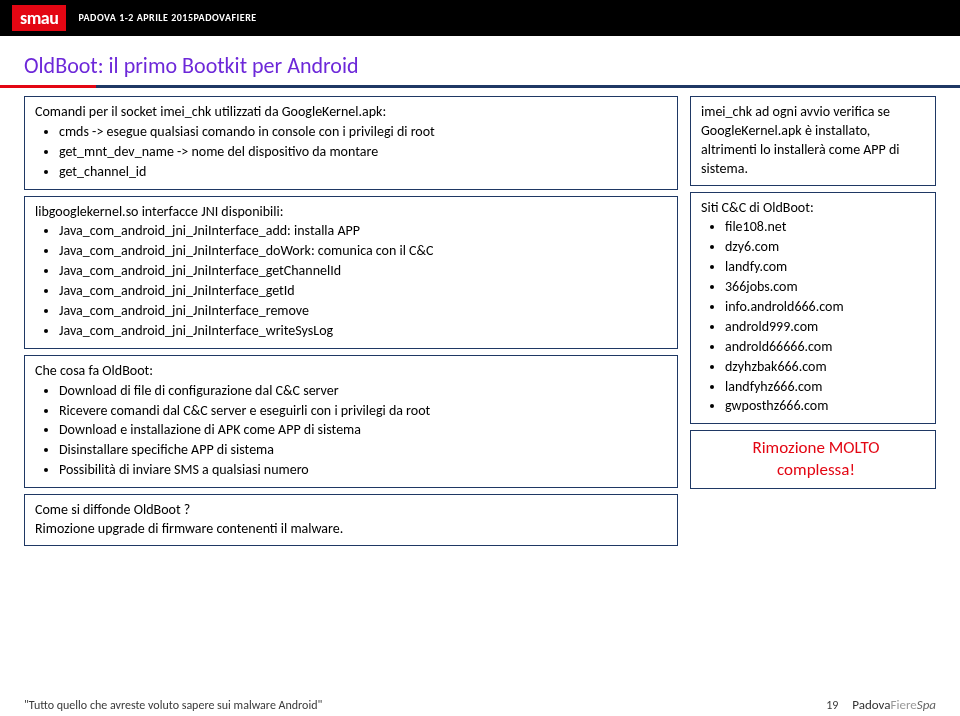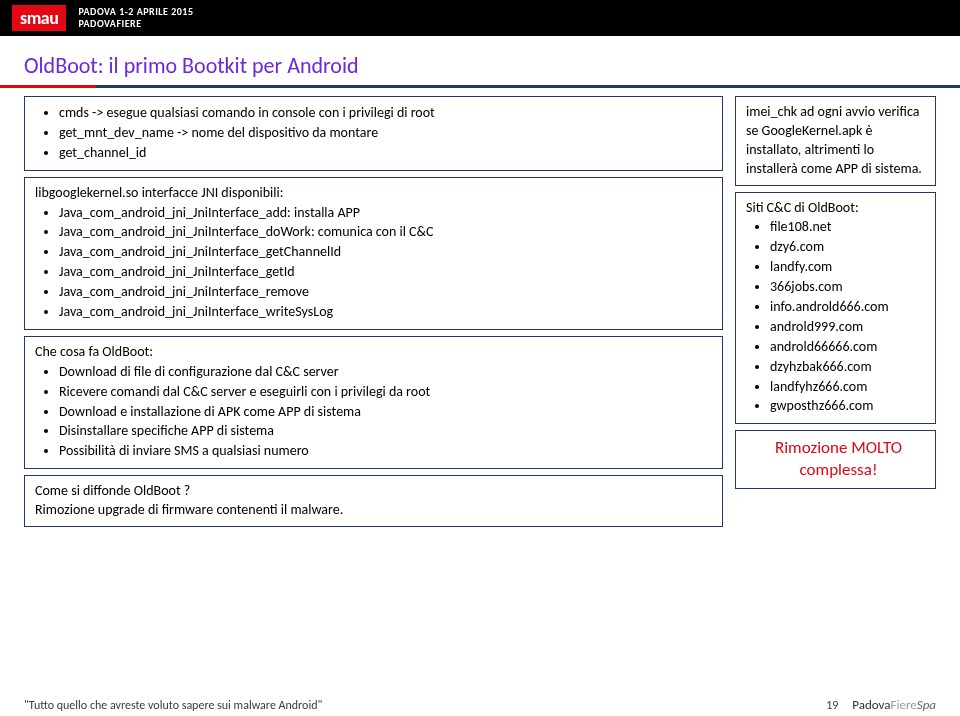--- a/index.html
+++ b/index.html
@@ -26,21 +26,20 @@
     font-size: 18px;
     padding: 0 8px;
     margin-right: 12px;
     letter-spacing: -0.5px;
     display: flex;
     align-items: center;
     height: 26px;
   }
   .header-meta {
     display: flex;
-    flex-direction: column;
     font-size: 10px;
     font-weight: bold;
     line-height: 1.2;
     letter-spacing: 0.5px;
   }
   .slide-title {
     margin: 16px 24px 6px 24px;
     font-size: 22px;
     color: #6d28d9;
     font-weight: 400;
@@ -50,21 +49,21 @@
     width: 100%;
     display: block;
     background: linear-gradient(to right,#e30613 0,#e30613 10%,#1f3864 10%,#1f3864 100%);
   }
   .content {
     display: flex;
     gap: 12px;
     padding: 8px 24px 0 24px;
   }
   .left-col { flex: 1 1 0; }
-  .right-col { width: 201px; }
+  .right-col { width: 246px; }
   .box {
     border: 1px solid #1f3864;
     padding: 6px 10px;
     margin-bottom: 6px;
     font-size: 14px;
     color: #000;
     line-height: 1.35;
   }
   .box ul { list-style: disc; padding-left: 24px; }
   .box li { margin: 1px 0; }
@@ -103,20 +102,21 @@
   </div>
 </div>
 
 <h1 class="slide-title">OldBoot: il primo Bootkit per Android</h1>
 <span class="title-accent"></span>
 
 <div class="content">
   <div class="left-col">
 
     <div class="box">
+      <div>Comandi per il socket imei_chk utilizzati da GoogleKernel.apk:</div>
       <ul>
         <li>cmds -&gt; esegue qualsiasi comando in console con i privilegi di root</li>
         <li>get_mnt_dev_name -&gt; nome del dispositivo da montare</li>
         <li>get_channel_id</li>
       </ul>
     </div>
 
     <div class="box">
       <div>libgooglekernel.so interfacce JNI disponibili:</div>
       <ul>

